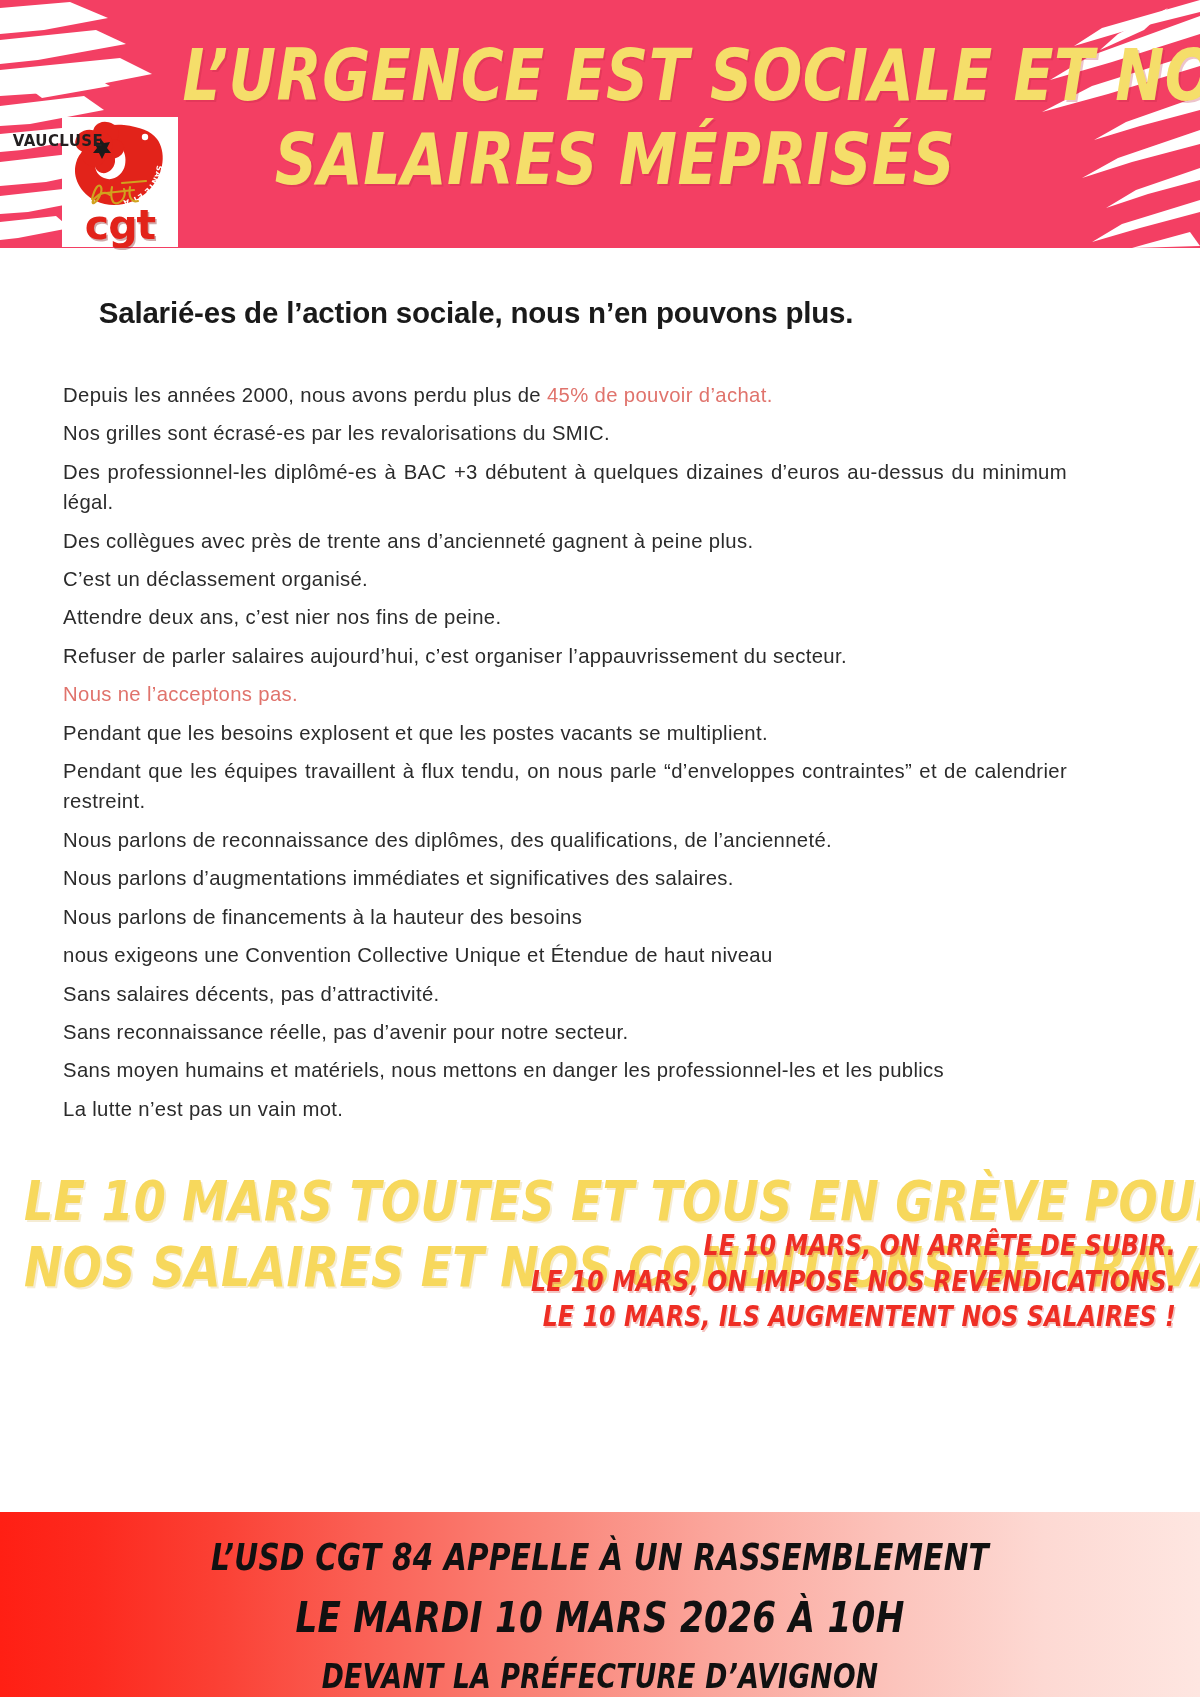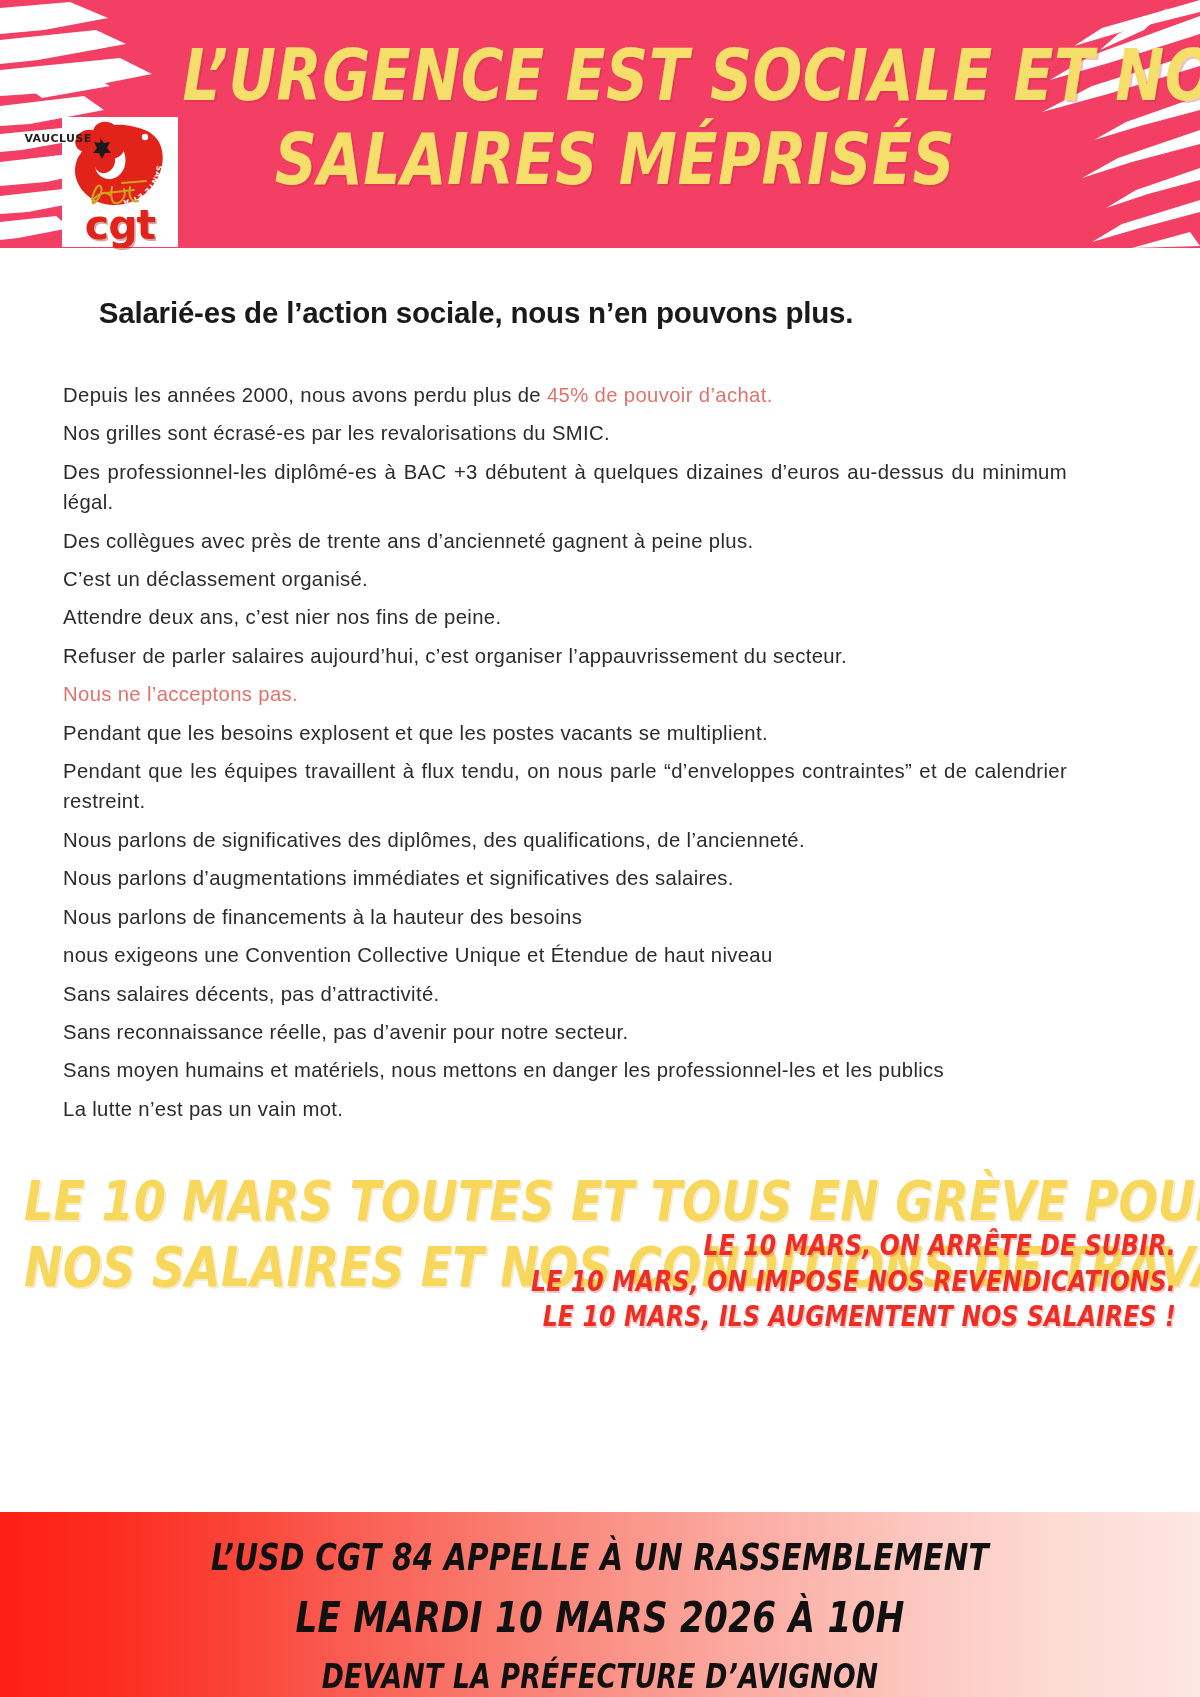--- a/index.html
+++ b/index.html
@@ -89,21 +89,21 @@
     text-shadow: 1.5px 1.5px 0 rgba(120,10,10,.35);
   }
   .logo-sub {
     position: absolute;
     left: 0;
     top: 132px;
     width: 116px;
     text-align: center;
     font-family: "DejaVu Sans", sans-serif;
     font-weight: 700;
-    font-size: 11px;
+    font-size: 15px;
     letter-spacing: .4px;
     color: #231f20;
     z-index: 7;
   }
 
   
   .subtitle {
     position: absolute;
     left: 0;
     top: 296px;
@@ -302,21 +302,21 @@
     <p class="single"><span>Depuis les années 2000, nous avons perdu plus de </span><span class="hl">45% de pouvoir d’achat.</span></p>
     <p class="single"><span>Nos grilles sont écrasé-es par les revalorisations du SMIC.</span></p>
     <p class=""><span>Des professionnel-les diplômé-es à BAC +3 débutent à quelques dizaines d’euros au-dessus du minimum légal.</span></p>
     <p class="single"><span>Des collègues avec près de trente ans d’ancienneté gagnent à peine plus.</span></p>
     <p class="single"><span>C’est un déclassement organisé.</span></p>
     <p class="single"><span>Attendre deux ans, c’est nier nos fins de peine.</span></p>
     <p class="single"><span>Refuser de parler salaires aujourd’hui, c’est organiser l’appauvrissement du secteur.</span></p>
     <p class="single red"><span>Nous ne l’acceptons pas.</span></p>
     <p class="single"><span>Pendant que les besoins explosent et que les postes vacants se multiplient.</span></p>
     <p class=""><span>Pendant que les équipes travaillent à flux tendu, on nous parle “d’enveloppes contraintes” et de calendrier restreint.</span></p>
-    <p class="single"><span>Nous parlons de significatives des diplômes, des qualifications, de l’ancienneté.</span></p>
+    <p class="single"><span>Nous parlons de reconnaissance des diplômes, des qualifications, de l’ancienneté.</span></p>
     <p class="single"><span>Nous parlons d’augmentations immédiates et significatives des salaires.</span></p>
     <p class="single"><span>Nous parlons de financements à la hauteur des besoins</span></p>
     <p class="single"><span>nous exigeons une Convention Collective Unique  et Étendue de haut niveau</span></p>
     <p class="single"><span>Sans salaires décents, pas d’attractivité.</span></p>
     <p class="single"><span>Sans reconnaissance réelle, pas d’avenir pour notre secteur.</span></p>
     <p class=""><span>Sans moyen humains et matériels, nous mettons en danger les professionnel-les et les publics</span></p>
     <p class="single"><span>La lutte n’est pas un vain mot.</span></p>
   </div>
 
 <div class="call-yellow">

